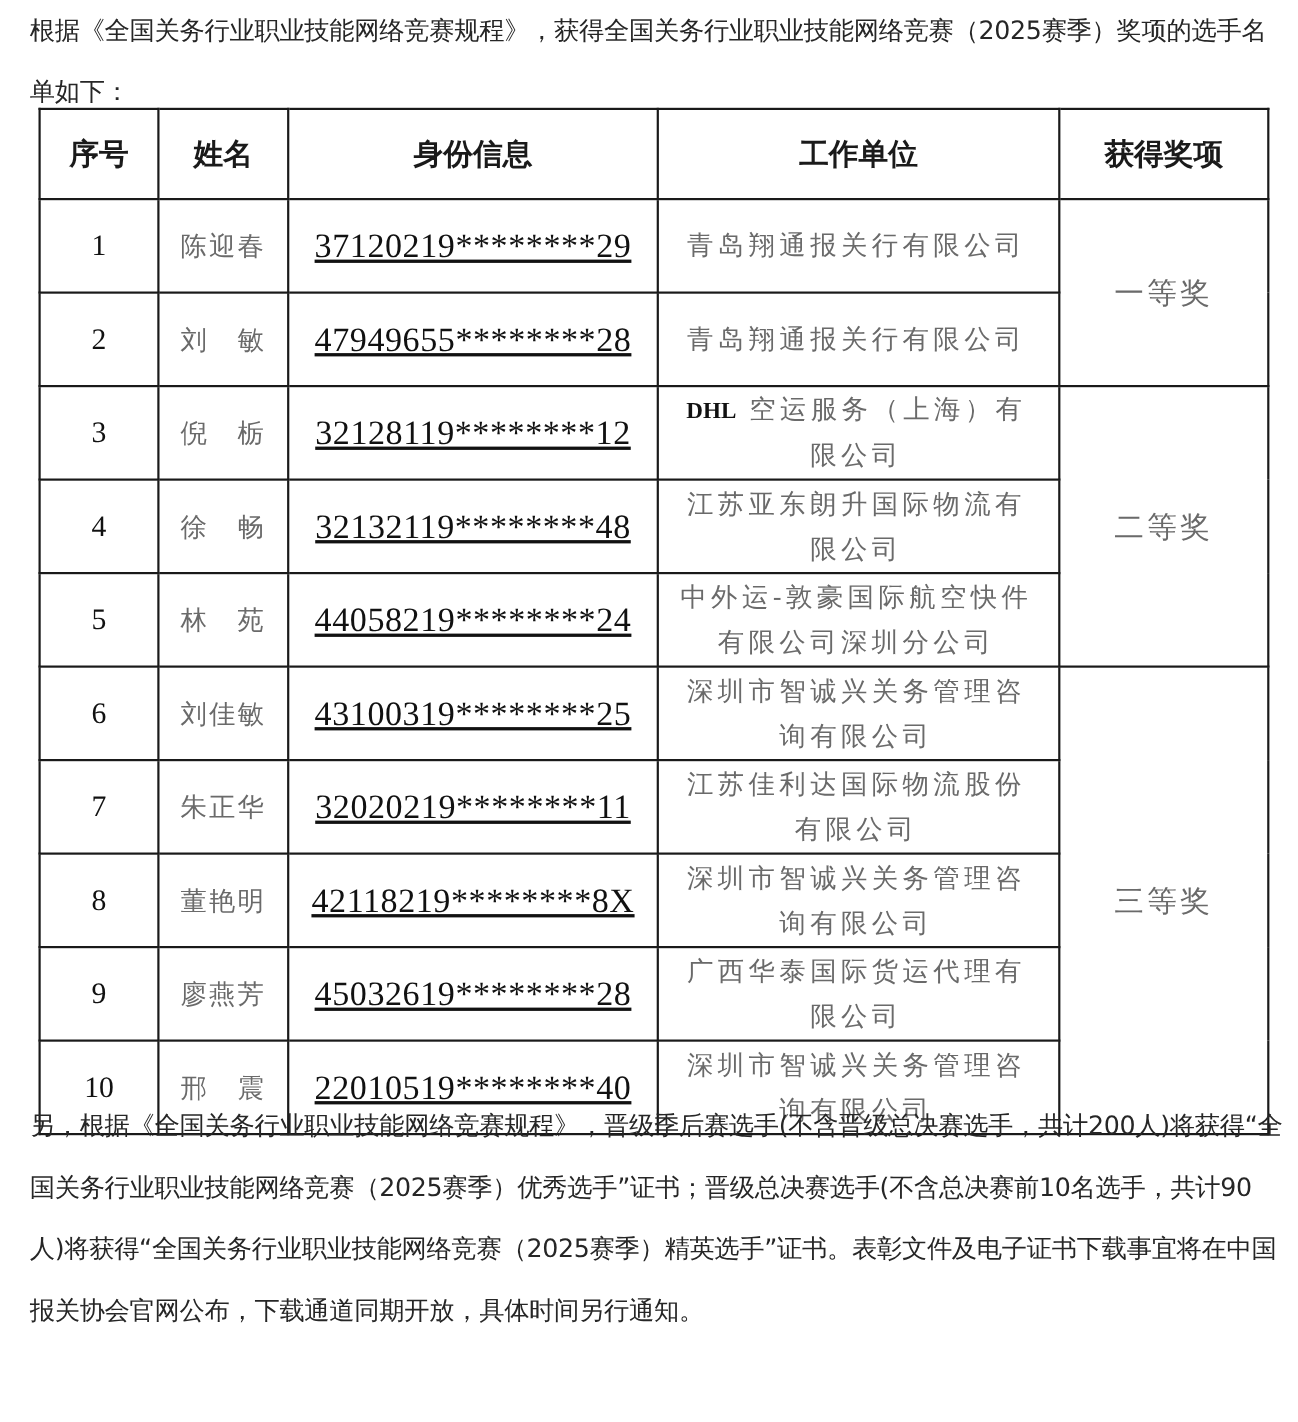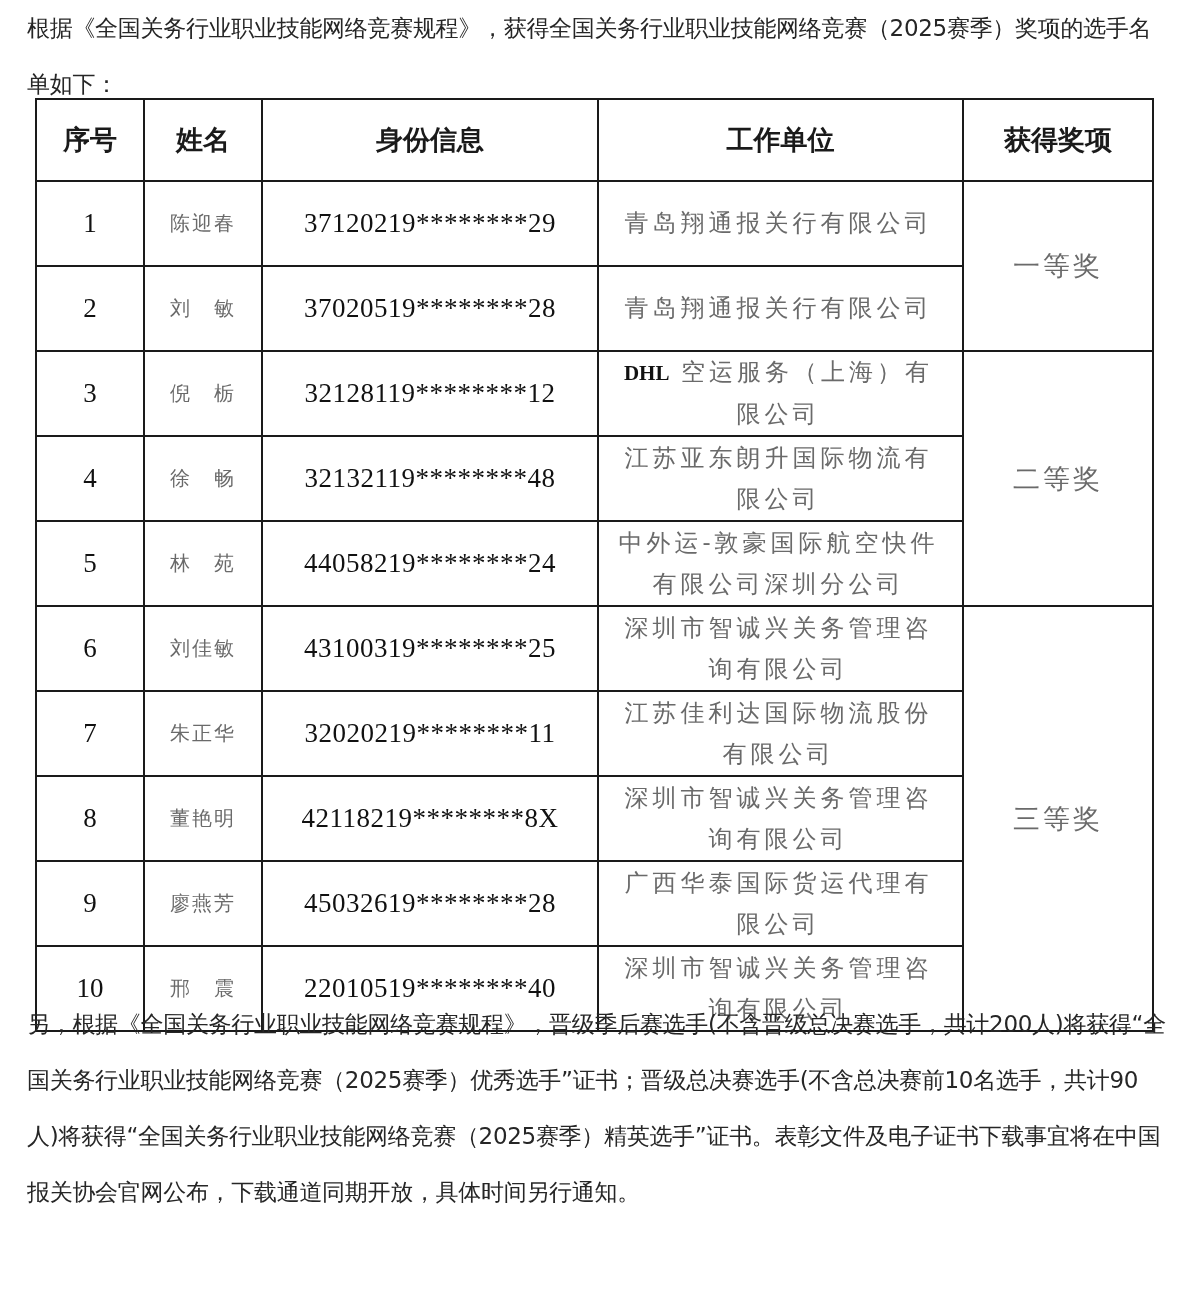--- a/index.html
+++ b/index.html
@@ -22,22 +22,22 @@
     }
     table.awards td, table.awards th {
       border: 2px solid #1a1a1a; padding: 0; text-align: center; vertical-align: middle;
     }
     table.awards th {
       height: 80px; font-size: 27px; font-weight: bold; color: #1a1a1a;
       font-family: "DejaVu Sans", sans-serif;
     }
     table.awards tr.row td { height: 83px; }
     .c-no { font-family: "Liberation Serif", "DejaVu Serif", serif; font-size: 27px; color: #111; }
-    .c-name { font-family: "DejaVu Serif", "Liberation Serif", serif; font-size: 20px; color: #6a6a6a; letter-spacing: 2px; }
-    .c-id { font-family: "Liberation Serif", "DejaVu Serif", serif; font-size: 27px; color: #111; letter-spacing: 0.5px; }
+    .c-name { font-family: "DejaVu Serif", "Liberation Serif", serif; font-size: 24px; color: #6a6a6a; letter-spacing: 2px; }
+    .c-id { font-family: "Liberation Serif", "DejaVu Serif", serif; font-size: 31px; color: #111; letter-spacing: 0.5px; text-decoration: underline; }
     .c-org {
       text-align: center; padding-left: 14px !important; padding-right: 18px !important;
       font-family: "DejaVu Serif", "Liberation Serif", serif; font-size: 24px; color: #6a6a6a;
       line-height: 41px; letter-spacing: 4px; word-break: break-all;
     }
     .c-org .latin { font-family: Liberation Serif, serif; font-weight: bold; color: #111; letter-spacing: 0; font-size: 21px; }
     .c-award { font-family: Liberation Serif, serif; font-size: 27px; color: #6a6a6a; letter-spacing: 3px; }
     col.w1 { width: 108px; } col.w2 { width: 118px; } col.w3 { width: 336px; }
     col.w4 { width: 365px; } col.w5 { width: 190px; }
   </style>
@@ -67,21 +67,21 @@
     <tr class="row">
       <td class="c-no">1</td>
       <td class="c-name">陈迎春</td>
       <td class="c-id">37120219********29</td>
       <td class="c-org">青岛翔通报关行有限公司</td>
       <td class="c-award" rowspan="2">一等奖</td>
     </tr>
     <tr class="row">
       <td class="c-no">2</td>
       <td class="c-name">刘　敏</td>
-      <td class="c-id">37020519********28</td>
+      <td class="c-id">47949655********28</td>
       <td class="c-org">青岛翔通报关行有限公司</td>
     </tr>
     <tr class="row">
       <td class="c-no">3</td>
       <td class="c-name">倪　栃</td>
       <td class="c-id">32128119********12</td>
       <td class="c-org"><span class="latin">DHL</span><span> 空运服务（上海）有限公司</span></td>
       <td class="c-award" rowspan="3">二等奖</td>
     </tr>
     <tr class="row">

